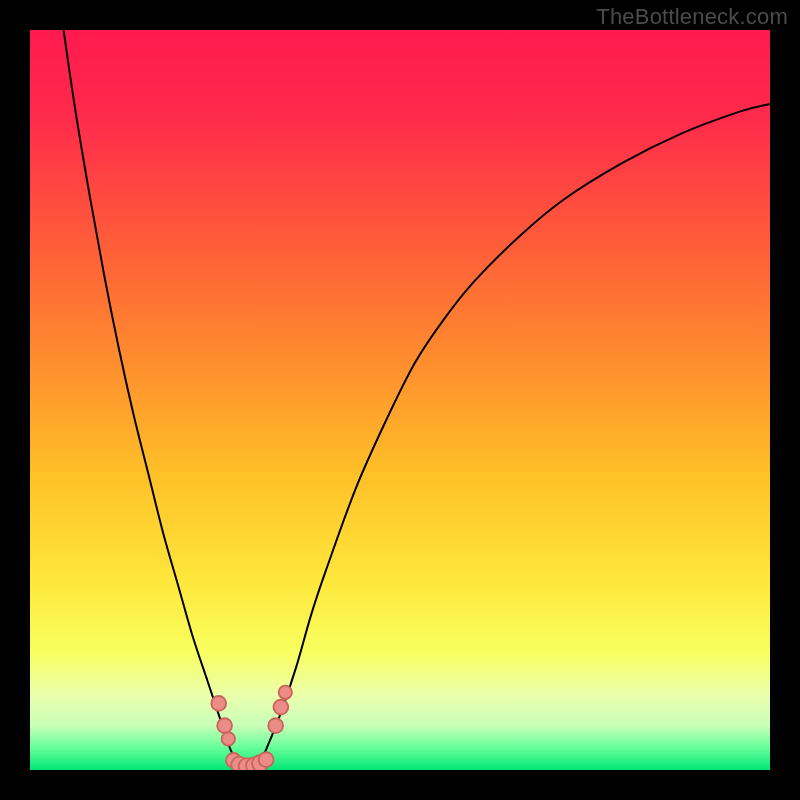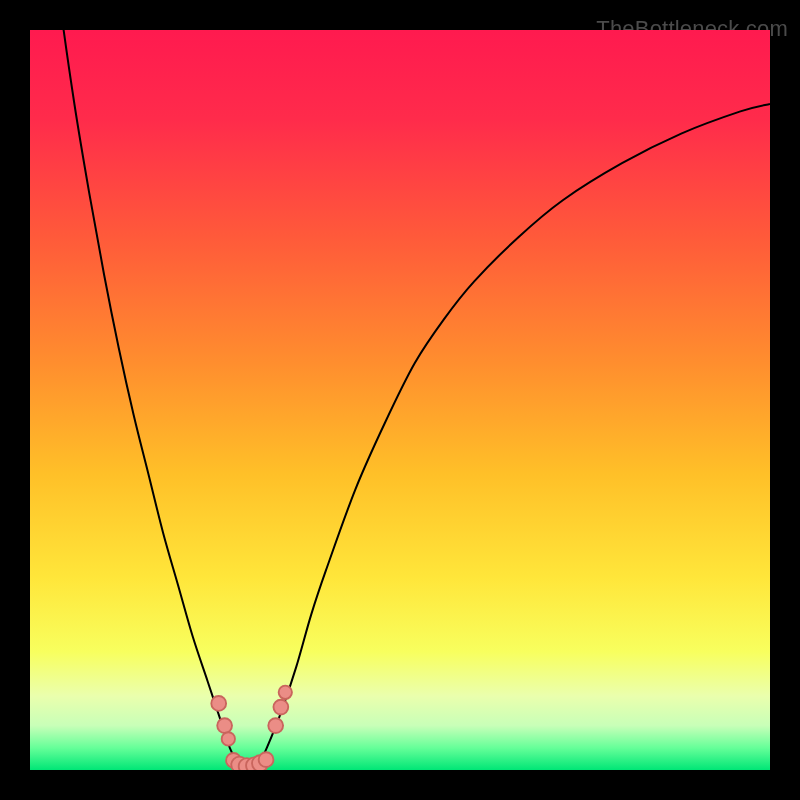--- a/index.html
+++ b/index.html
@@ -37,21 +37,21 @@
   svg.curves {
     position: absolute;
     left: 0;
     top: 0;
     width: 740px;
     height: 740px;
     overflow: visible;
   }
   .watermark {
     position: absolute;
-    top: 16px;
+    top: 4px;
     right: 12px;
     color: #4b4b4b;
     font-size: 22px;
     letter-spacing: 0.2px;
   }
 </style>
 </head>
 <body>
 
 <div class="frame">

